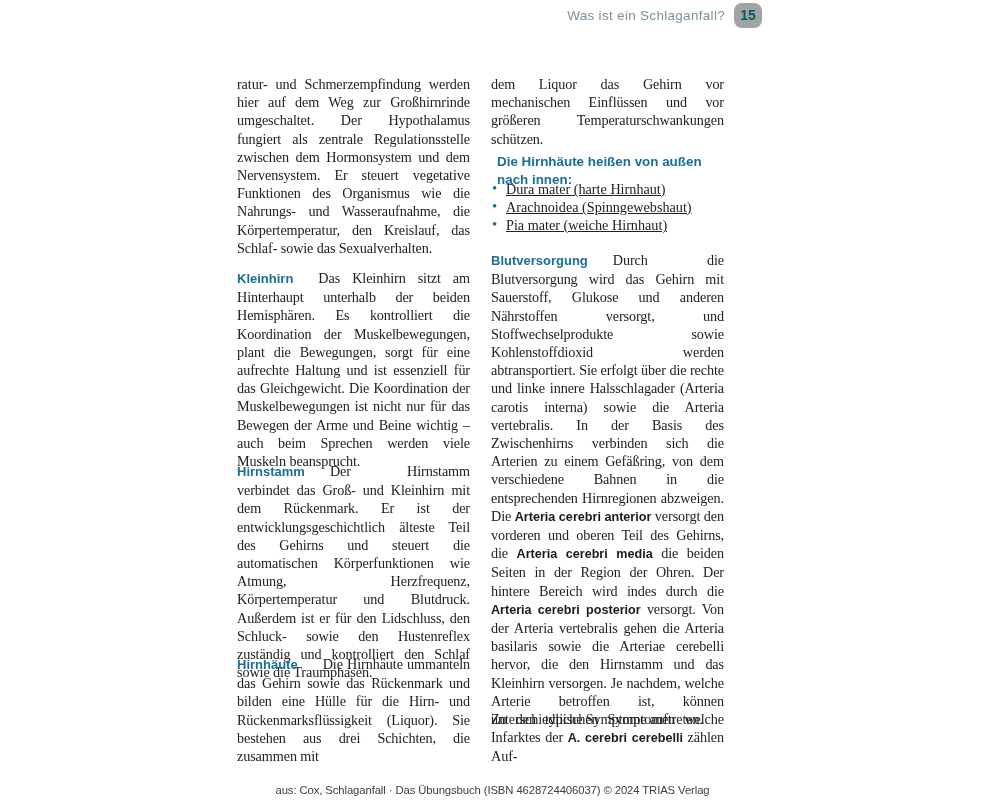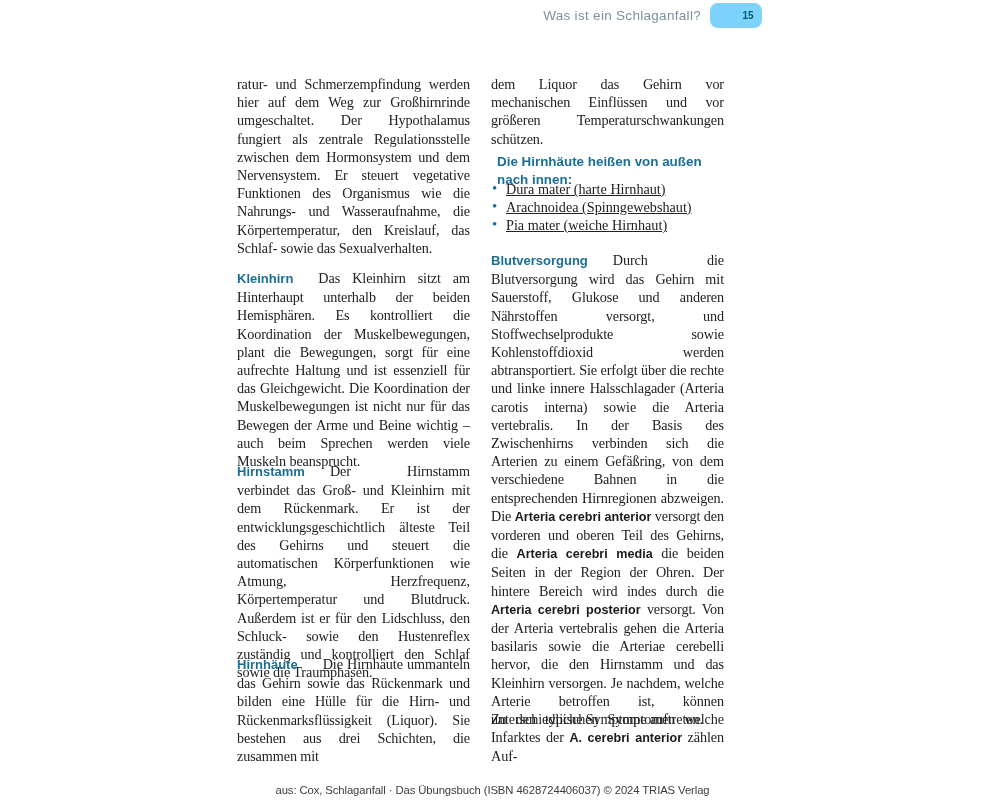--- a/index.html
+++ b/index.html
@@ -4,23 +4,23 @@
 <style>
   html,body{margin:0;padding:0;background:#ffffff;}
   .page{position:relative;width:1000px;height:800px;background:#ffffff;overflow:hidden;
         font-family:"Liberation Serif",serif;}
   
   .page-header{position:absolute;top:2px;right:238px;height:26px;display:flex;
                align-items:center;gap:9px;}
   .header-title{font-family:"Liberation Sans",sans-serif;font-size:13.5px;
                 color:#7a919d;letter-spacing:.3px;white-space:nowrap;}
   .page-badge{display:flex;align-items:center;justify-content:center;
-              width:28px;height:25px;border-radius:8px;background:#7dd3fc;
+              width:28px;height:25px;border-radius:8px;background:#a3a3a3;
               color:#00596f;font-family:"Liberation Sans",sans-serif;
-              font-size:10px;font-weight:bold;padding-left:24px;}
+              font-size:14px;font-weight:bold;}
   
   .col{position:absolute;top:0;height:800px;width:233px;}
   .col-left{left:237px;}
   .col-right{left:491px;}
   .para{position:absolute;left:0;right:0;margin:0;text-align:justify;
         font-size:14.2px;line-height:18.2px;color:#212121;letter-spacing:-0.1px;}
   .seg-lead{font-family:"Liberation Sans",sans-serif;font-weight:bold;
             font-size:13px;color:#1a6f94;margin-right:25px;letter-spacing:0;}
   .seg-term{font-family:"Liberation Sans",sans-serif;font-weight:bold;
             font-size:12.6px;color:#1a1a1a;letter-spacing:0;}
@@ -59,18 +59,18 @@
 
   <div class="col col-right" id="col-right">
       <p class="para" style="top: 75px;"><span class="seg-body">dem Liquor das Gehirn vor mechanischen Einflüssen und vor größeren Temperaturschwankungen schützen.</span></p>
       <p class="infobox-heading" style="top: 147px;">Die Hirnhäute heißen von außen nach innen:</p>
       <ul class="bullets" style="top: 180px; text-decoration: underline;">
         <li>Dura mater (harte Hirnhaut)</li>
         <li>Arachnoidea (Spinngewebshaut)</li>
         <li>Pia mater (weiche Hirnhaut)</li>
       </ul>
       <p class="para" style="top: 251px;"><span class="seg-lead">Blutversorgung</span><span class="seg-body">Durch die Blutversorgung wird das Gehirn mit Sauerstoff, Glukose und anderen Nährstoffen versorgt, und Stoffwechselprodukte sowie Kohlenstoffdioxid werden abtransportiert. Sie erfolgt über die rechte und linke innere Halsschlagader (Arteria carotis interna) sowie die Arteria vertebralis. In der Basis des Zwischenhirns verbinden sich die Arterien zu einem Gefäßring, von dem verschiedene Bahnen in die entsprechenden Hirnregionen abzweigen. Die </span><span class="seg-term">Arteria cerebri anterior</span><span class="seg-body"> versorgt den vorderen und oberen Teil des Gehirns, die </span><span class="seg-term">Arteria cerebri media</span><span class="seg-body"> die beiden Seiten in der Region der Ohren. Der hintere Bereich wird indes durch die </span><span class="seg-term">Arteria cerebri posterior</span><span class="seg-body"> versorgt. Von der Arteria vertebralis gehen die Arteria basilaris sowie die Arteriae cerebelli hervor, die den Hirnstamm und das Kleinhirn versorgen. Je nachdem, welche Arterie betroffen ist, können unterschiedliche Symptome auftreten.</span></p>
-      <p class="para" style="top: 710px;"><span class="seg-body">Zu den typischen Symptomen welche Infarktes der </span><span class="seg-term">A. cerebri anterior</span><span class="seg-body"> zählen Auf-</span></p>
+      <p class="para" style="top: 710px;"><span class="seg-body">Zu den typischen Symptomen welche Infarktes der </span><span class="seg-term">A. cerebri cerebelli</span><span class="seg-body"> zählen Auf-</span></p>
     </div>
 
   <div class="page-footer">aus: Cox, Schlaganfall · Das Übungsbuch (ISBN 4628724406037) © 2024 TRIAS Verlag</div>
 
 </div>
 
 </body></html>

